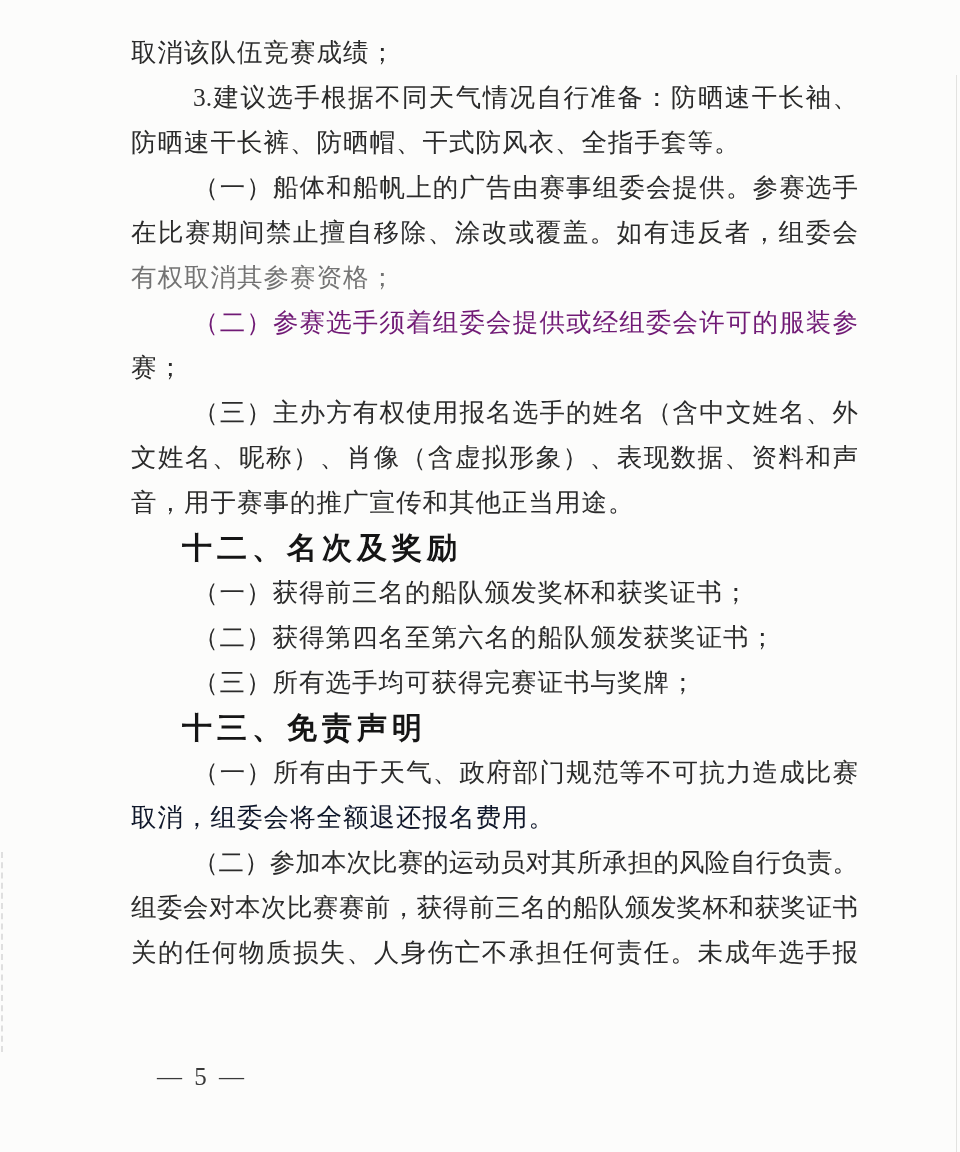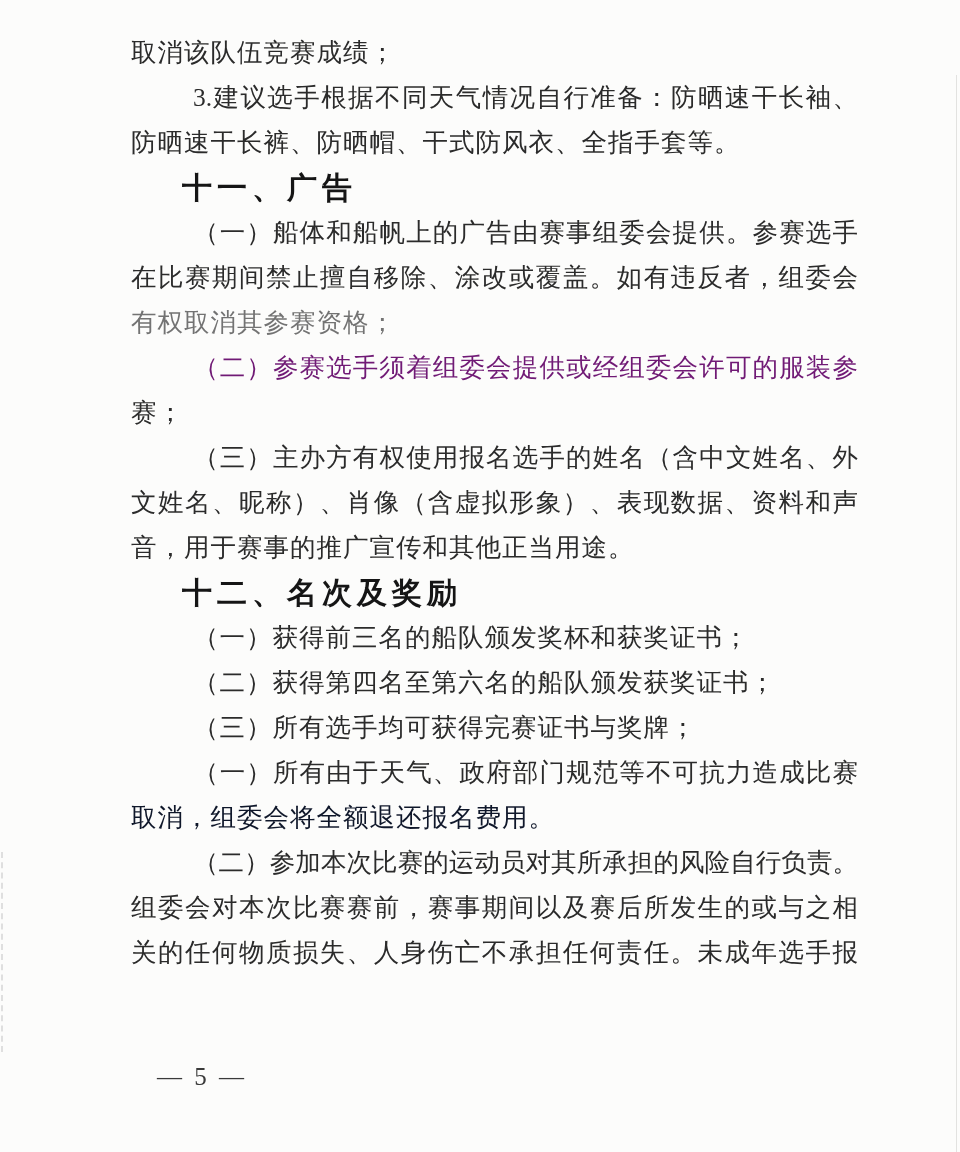--- a/index.html
+++ b/index.html
@@ -81,33 +81,33 @@
 </head>
 <body style="background: rgb(252, 252, 251);">
 
 <div class="page">
   <div class="scan-edge-left"></div>
   <div class="scan-edge-right"></div>
   <div class="content" id="doc-body">
       <div class="line body" style="color: rgb(43, 43, 43);">取消该队伍竞赛成绩；</div>
       <div class="line body indent j" style="color: rgb(43, 43, 43);">3.建议选手根据不同天气情况自行准备：防晒速干长袖、</div>
       <div class="line body" style="color: rgb(43, 43, 43);">防晒速干长裤、防晒帽、干式防风衣、全指手套等。</div>
-      <div class="line heading" style="color: rgb(21, 21, 21);">十一、广告</div>
       <div class="line body indent j" style="color: rgb(43, 43, 43);">（一）船体和船帆上的广告由赛事组委会提供。参赛选手</div>
       <div class="line body j" style="color: rgb(43, 43, 43);">在比赛期间禁止擅自移除、涂改或覆盖。如有违反者，组委会</div>
       <div class="line body" style="color: #737373;">有权取消其参赛资格；</div>
       <div class="line body indent j" style="color: #701a75;">（二）参赛选手须着组委会提供或经组委会许可的服装参</div>
       <div class="line body" style="color: rgb(43, 43, 43);">赛；</div>
       <div class="line body indent j" style="color: rgb(43, 43, 43);">（三）主办方有权使用报名选手的姓名（含中文姓名、外</div>
       <div class="line body j" style="color: rgb(43, 43, 43);">文姓名、昵称）、肖像（含虚拟形象）、表现数据、资料和声</div>
       <div class="line body" style="color: rgb(43, 43, 43);">音，用于赛事的推广宣传和其他正当用途。</div>
       <div class="line heading" style="color: rgb(21, 21, 21);">十二、名次及奖励</div>
       <div class="line body indent" style="color: rgb(43, 43, 43);">（一）获得前三名的船队颁发奖杯和获奖证书；</div>
       <div class="line body indent" style="color: rgb(43, 43, 43);">（二）获得第四名至第六名的船队颁发获奖证书；</div>
       <div class="line body indent" style="color: rgb(43, 43, 43);">（三）所有选手均可获得完赛证书与奖牌；</div>
+      <div class="line heading" style="color: rgb(21, 21, 21);">十三、免责声明</div>
       <div class="line body indent j" style="color: rgb(43, 43, 43);">（一）所有由于天气、政府部门规范等不可抗力造成比赛</div>
       <div class="line body" style="color: #0f172a;">取消，组委会将全额退还报名费用。</div>
       <div class="line body indent j" style="color: rgb(43, 43, 43);">（二）参加本次比赛的运动员对其所承担的风险自行负责。</div>
-      <div class="line body j" style="color: rgb(43, 43, 43);">组委会对本次比赛赛前，赛事期间以及赛后所发生的或与之相</div>
+      <div class="line body j" style="color: rgb(43, 43, 43);">组委会对本次比赛赛前，获得前三名的船队颁发奖杯和获奖证书</div>
       <div class="line body j" style="color: rgb(43, 43, 43);">关的任何物质损失、人身伤亡不承担任何责任。未成年选手报</div>
     </div>
   <div class="footer">— 5 —</div>
 </div>
 
 </body></html>

